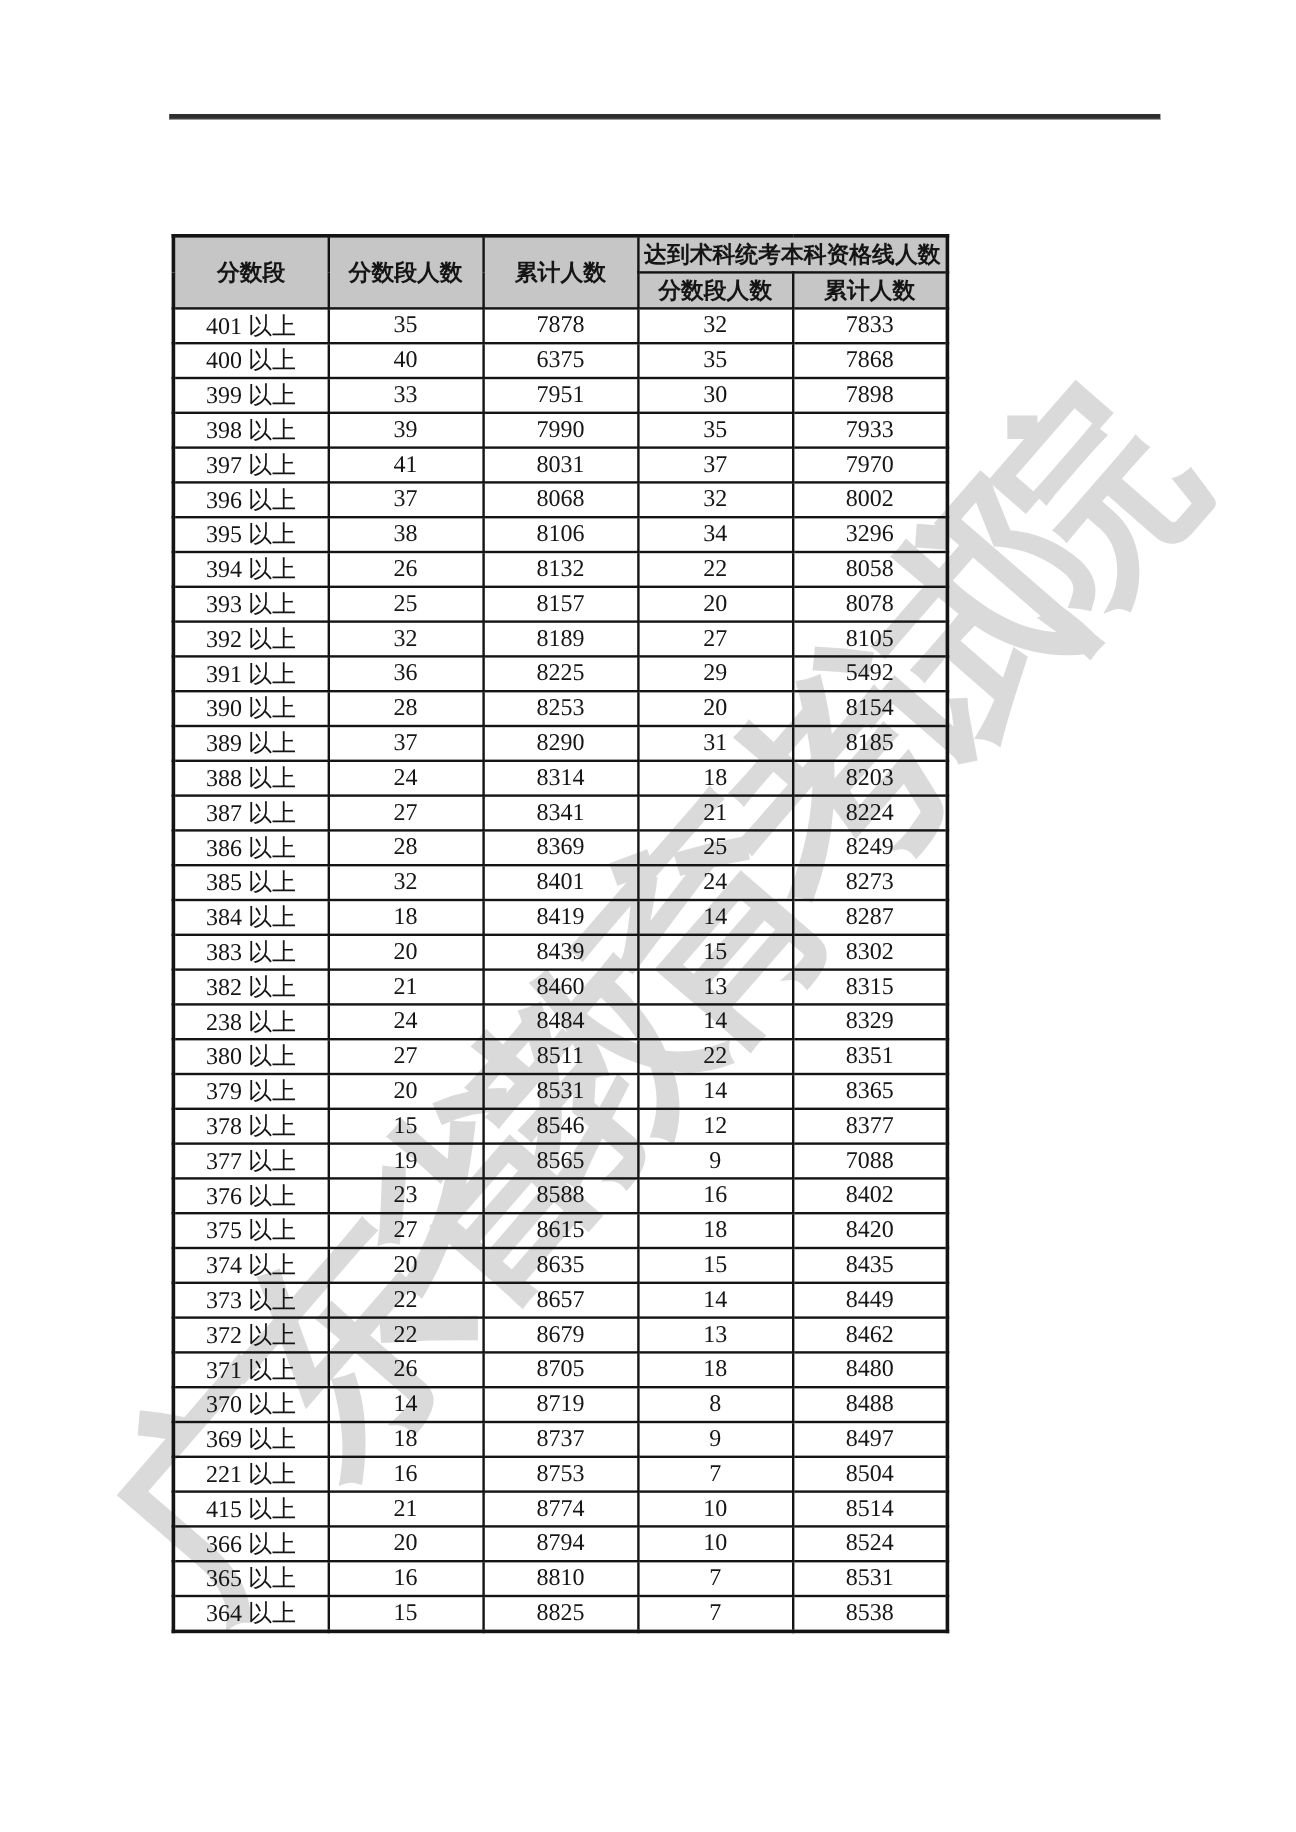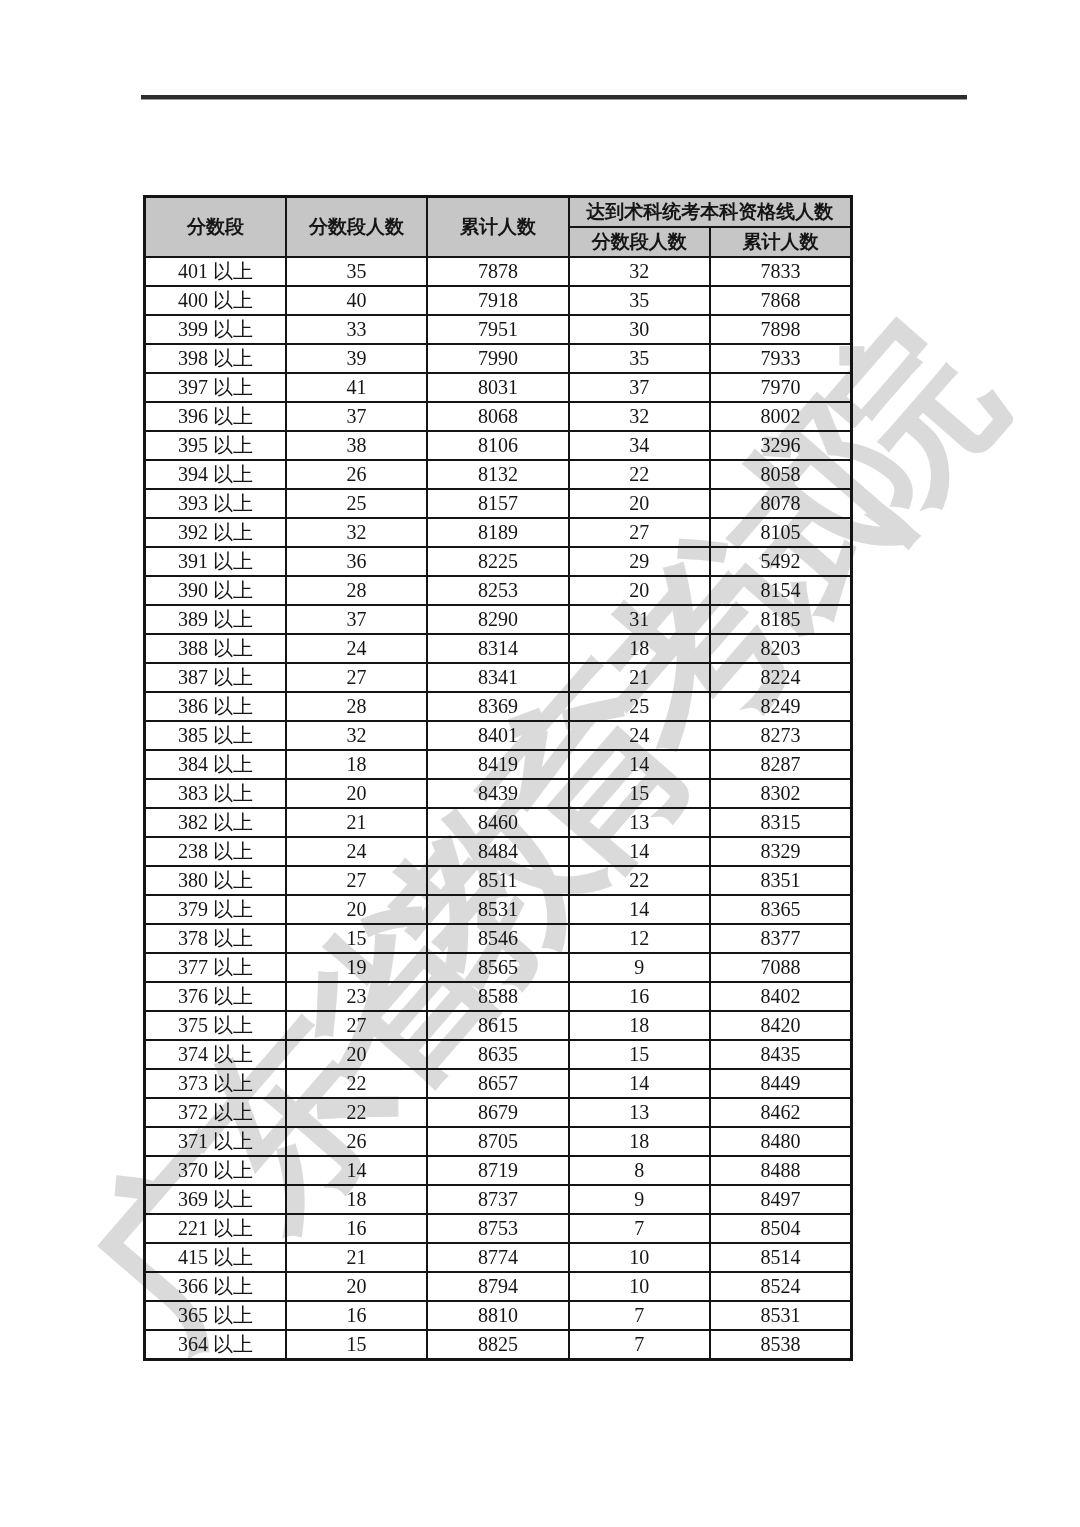--- a/index.html
+++ b/index.html
@@ -31,21 +31,21 @@
     color: #c5c5c5;
     opacity: 0.62;
     z-index: 0;
     pointer-events: none;
     font-weight: bold;
   }
 
   table.score-table {
     position: absolute;
     left: 143px; top: 195px;
-    width: 710px;
+    width: 648px;
     border-collapse: collapse;
     table-layout: fixed;
     z-index: 1;
     background: transparent;
   }
   table.score-table, table.score-table th, table.score-table td {
     border: 2px solid #141414;
   }
   table.score-table { border-width: 3px; }
   table.score-table th {
@@ -92,21 +92,21 @@
         <tr>
           <td>401 以上</td>
           <td>35</td>
           <td>7878</td>
           <td>32</td>
           <td>7833</td>
         </tr>
         <tr>
           <td>400 以上</td>
           <td>40</td>
-          <td>7918</td>
+          <td>6375</td>
           <td>35</td>
           <td>7868</td>
         </tr>
         <tr>
           <td>399 以上</td>
           <td>33</td>
           <td>7951</td>
           <td>30</td>
           <td>7898</td>
         </tr>

